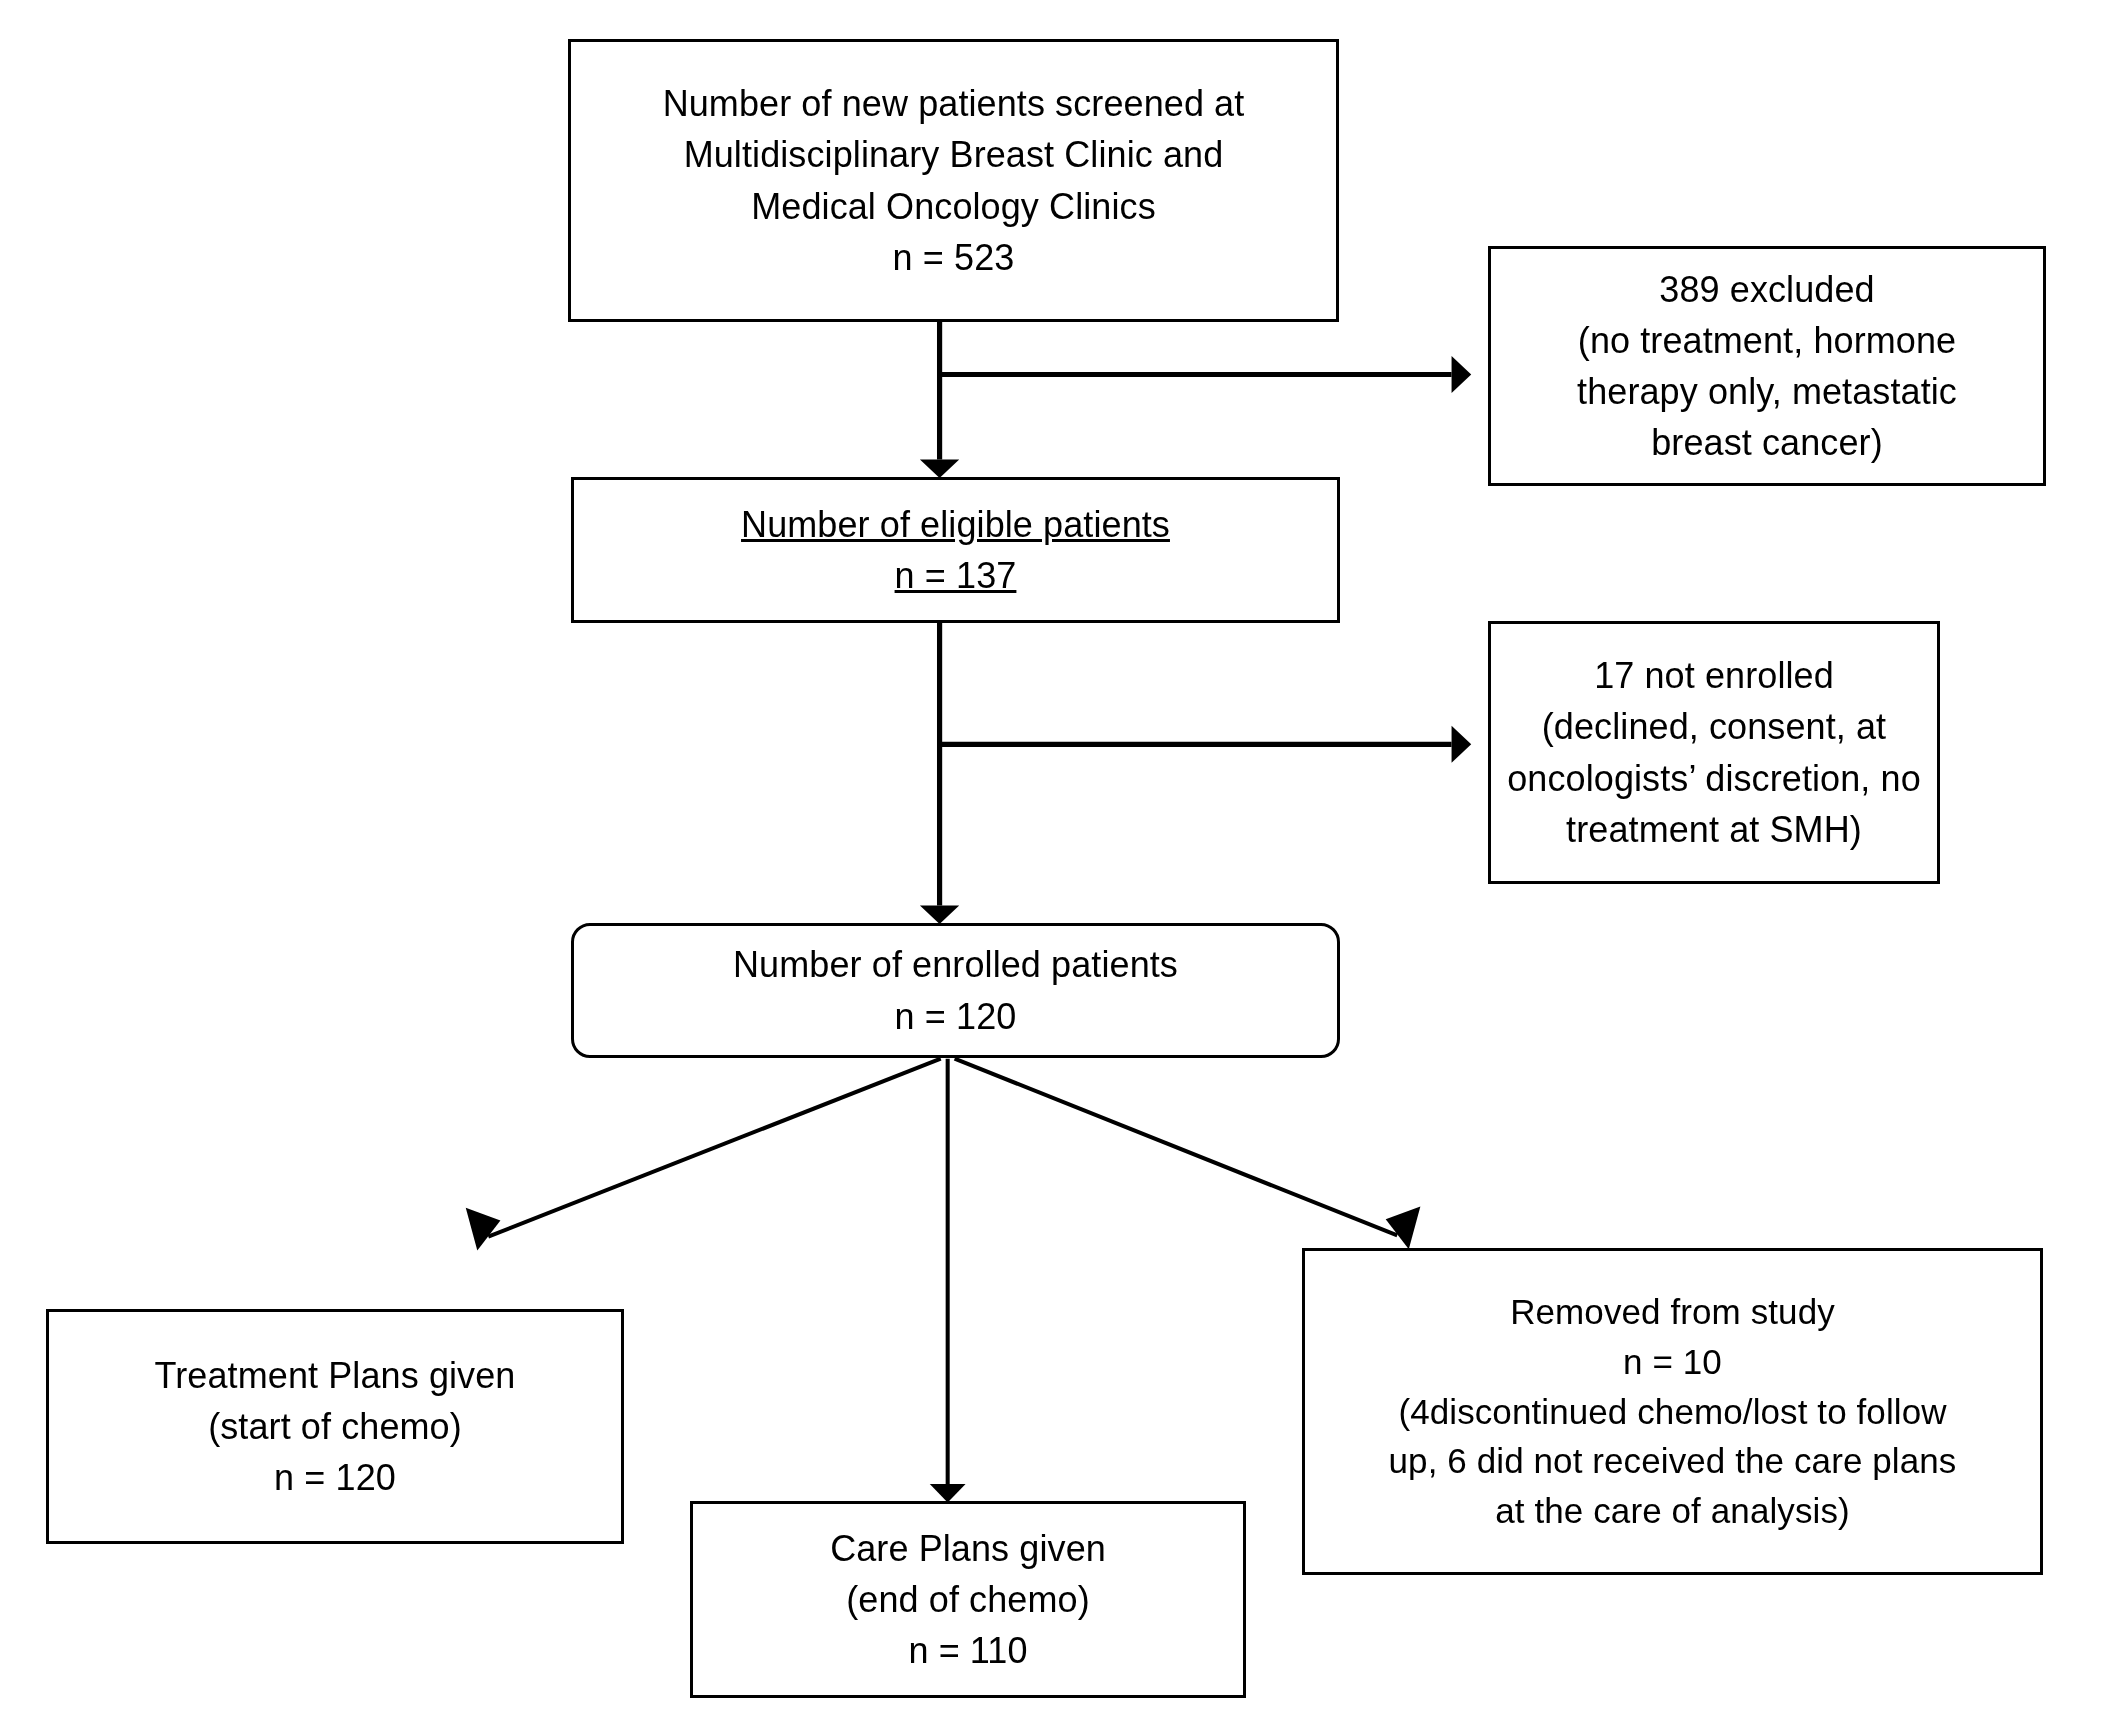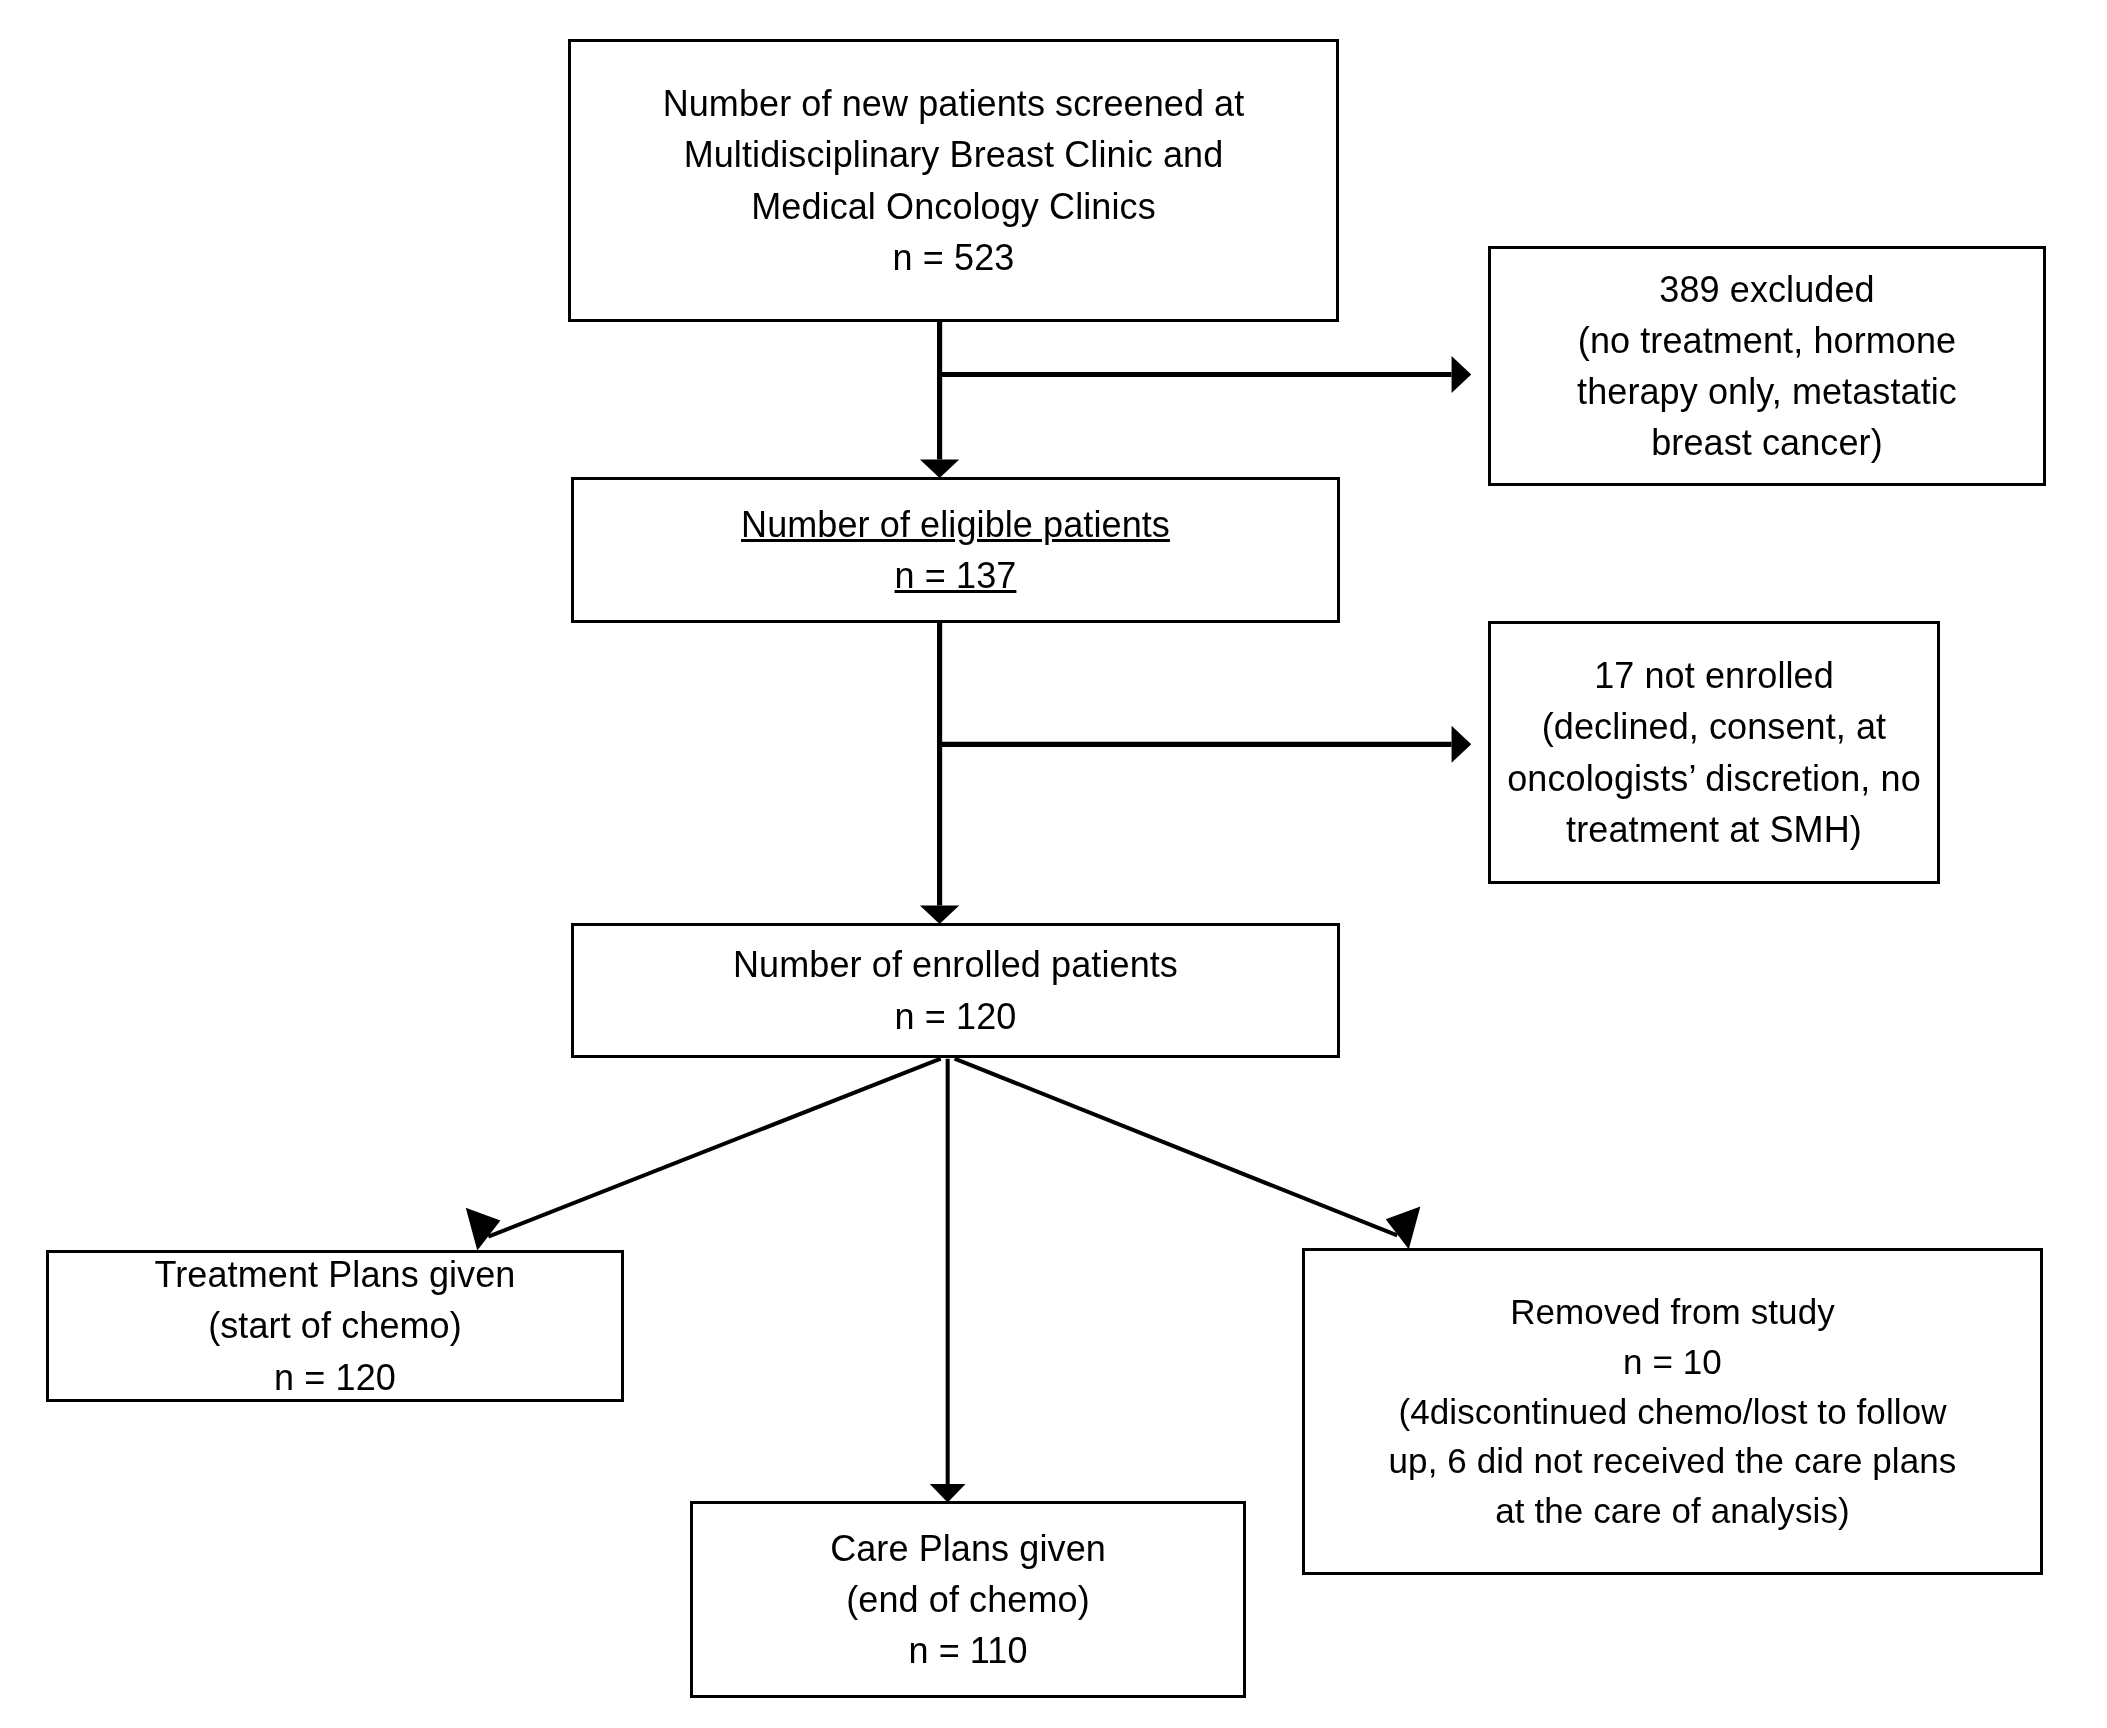--- a/index.html
+++ b/index.html
@@ -36,22 +36,22 @@
     font-size: 36px;
     line-height: 1.42;
     letter-spacing: 0.1px;
     white-space: nowrap;
   }
   
   #node-screened      { left: 552px;  top: 39px;   width: 771px; height: 283px; }
   #node-excluded      { left: 1472px; top: 246px;  width: 558px;  height: 240px; }
   #node-eligible      { left: 555px;  top: 477px;  width: 769px; height: 146px; text-decoration: underline; }
   #node-not-enrolled  { left: 1472px; top: 621px; width: 452px;  height: 263px; }
-  #node-enrolled      { left: 555px;  top: 923px; width: 769px; height: 135px; }
-  #node-treatment     { left: 30px;   top: 1250px; width: 578px; height: 152px; }
+  #node-enrolled      { left: 555px;  top: 923px; width: 769px; height: 135px; border-radius: 19px; }
+  #node-treatment     { left: 30px;   top: 1309px; width: 578px; height: 235px; }
   #node-care          { left: 674px; top: 1501px; width: 556px;  height: 197px; }
   #node-removed       { left: 1286px; top: 1248px; width: 741px; height: 327px; }
 
   #node-removed .line { font-size: 35px; }
 
   
   #connectors {
     position: absolute;
     left: 0; top: 0;
     width: 2108px;

